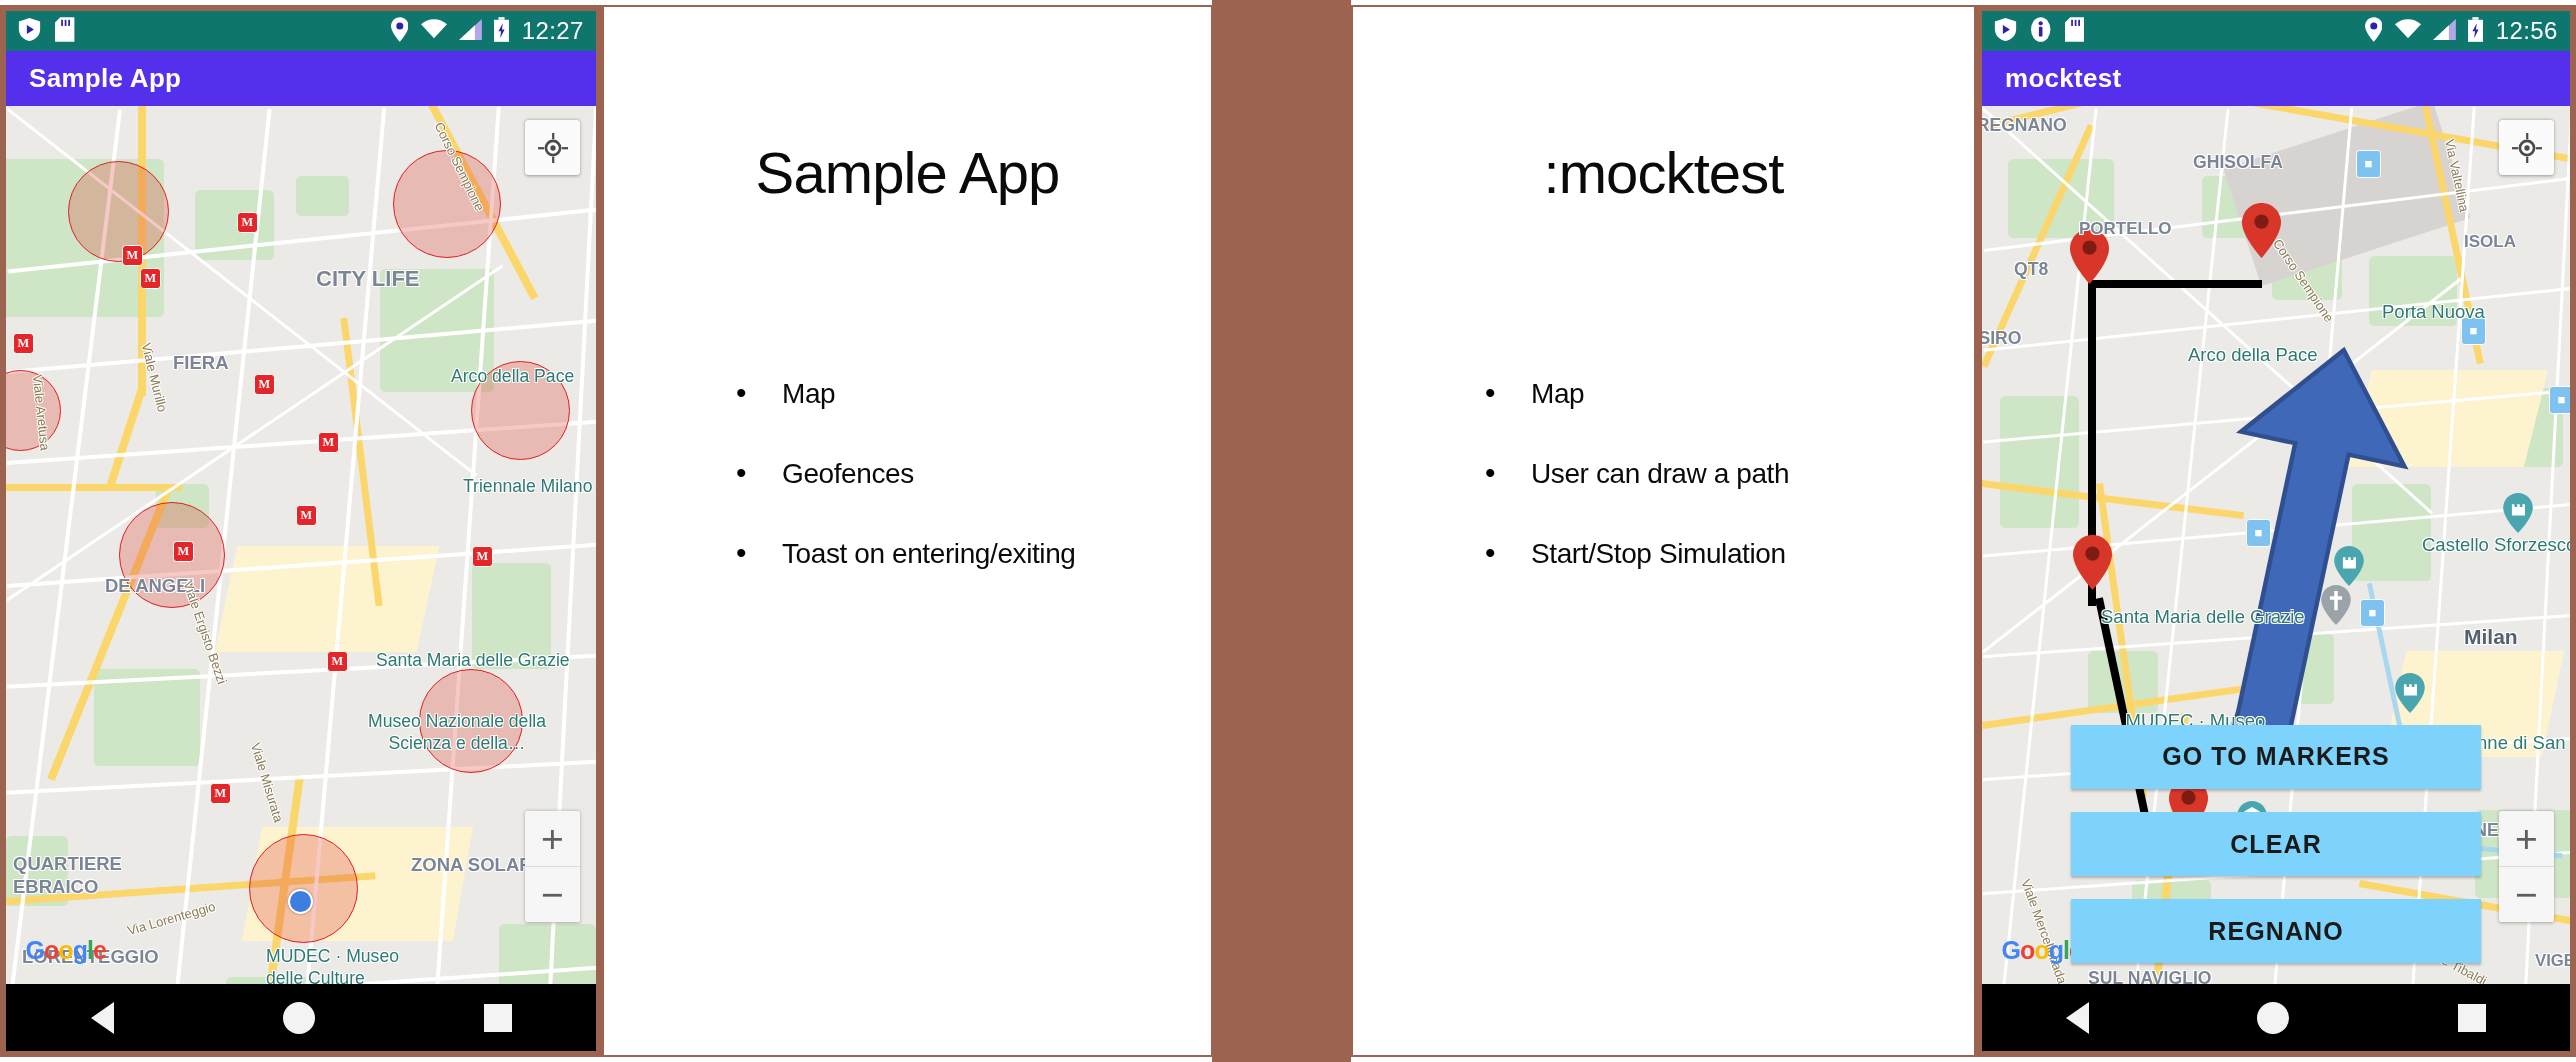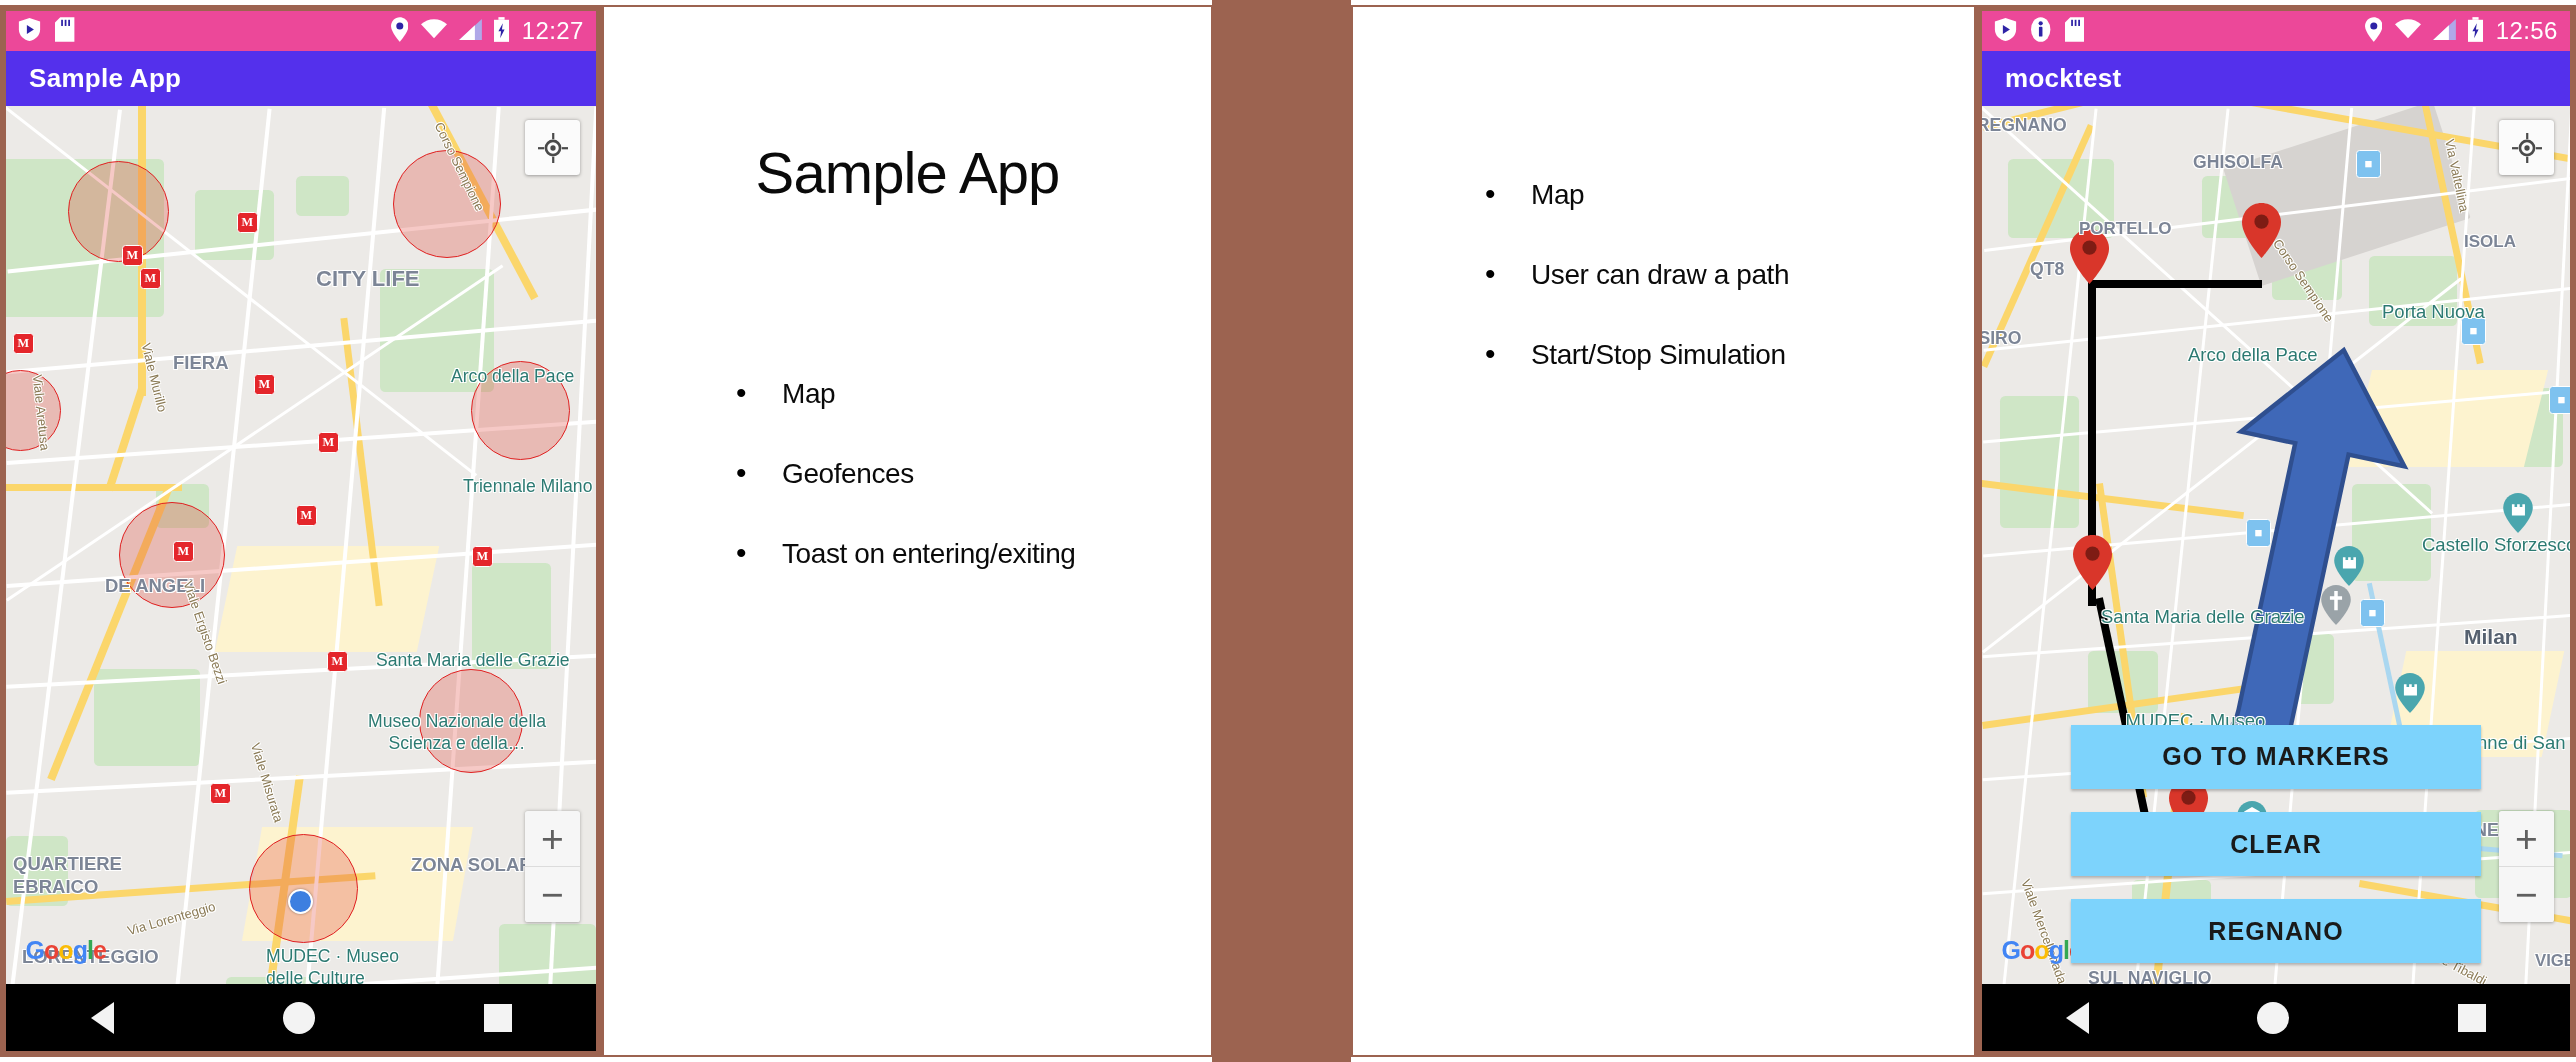--- a/index.html
+++ b/index.html
@@ -4,21 +4,21 @@
 <style>
   html,body{margin:0;padding:0;background:#fff;}
   body{width:2576px;height:1063px;font-family:"Liberation Sans",sans-serif;overflow:hidden;}
   .stage{position:relative;width:2576px;height:1063px;background:#ffffff;}
 
   
   .phone{position:absolute;top:5.3px;height:1052px;overflow:hidden;background:#fff;
          border:6.2px solid #9c6350;box-sizing:border-box;}
   .phone-inner{position:absolute;inset:0;overflow:hidden;}
 
-  .statusbar{position:absolute;left:0;right:0;top:0;height:40px;background:#ec4899;
+  .statusbar{position:absolute;left:0;right:0;top:0;height:40px;background:#0f766e;
              display:flex;align-items:center;padding:0 12.3px;box-sizing:border-box;color:#fff;gap:30px;}
   .sb-left{display:flex;align-items:center;gap:14px;}
   .sb-right{margin-left:auto;display:flex;align-items:center;gap:12.3px;}
   .sb-time{font-size:24px;font-weight:400;letter-spacing:0.4px;color:#fff;}
 
   .appbar{position:absolute;left:0;right:0;top:40px;height:55px;background:#5430ec;
           display:flex;align-items:center;padding-left:23px;box-sizing:border-box;}
   .appbar-title{color:#fff;font-size:26px;font-weight:bold;letter-spacing:0.3px;}
 
   .mapwrap{position:absolute;left:0;right:0;top:95px;bottom:67px;overflow:hidden;background:#e9e7e4;}
@@ -266,20 +266,21 @@
       <div class="bullet">
           <span class="dot">•</span>
           <span class="txt">Toast on entering/exiting</span>
         </div>
     </div>
   </div>
 
   <div style="position:absolute;left:1212px;top:0;width:139px;height:1063px;background:#9c6350;"></div>
 
   <div class="slide" style="left:1351px;width:625px;">
+    <div class="slide-title">:mocktest</div>
     <div class="bullets">
       <div class="bullet">
           <span class="dot">•</span>
           <span class="txt">Map</span>
         </div>
       <div class="bullet">
           <span class="dot">•</span>
           <span class="txt">User can draw a path</span>
         </div>
       <div class="bullet">
@@ -463,21 +464,21 @@
         <div class="bigarrow" style="left:163px;top:176px;width:299px;height:493px;">
           <svg viewBox="0 0 340 560" width="299" height="493">
             <path d="M330 510 L330 160 L395 160 L300 45 L205 160 L268 160 L268 470 C268 500 250 510 225 510 Z" transform="translate(-120,0) rotate(12 170 280)" fill="#3f68b8" stroke="#2f4f8f" stroke-width="5"></path>
           </svg>
         </div>
 
         <div class="maplbl" style="left:-5.3px;top:8.8px;font-size:17.6px;">REGNANO</div>
         <div class="maplbl" style="left:211px;top:46px;font-size:17.6px;">GHISOLFA</div>
         <div class="maplbl" style="left:97px;top:113px;font-size:17px;">PORTELLO</div>
         <div class="maplbl" style="left:482px;top:126px;font-size:17px;">ISOLA</div>
-        <div class="maplbl" style="left:48px;top:153px;font-size:17.6px;">QT8</div>
+        <div class="maplbl" style="left:32px;top:153px;font-size:17.6px;">QT8</div>
         <div class="maplbl" style="left:-3.5px;top:222px;font-size:17.6px;">SIRO</div>
         <div class="maplbl poi" style="left:400px;top:195px;font-size:18.5px;">Porta Nuova</div>
         <div class="maplbl street" style="left:273px;top:167px;transform:rotate(56deg);">Corso Sempione</div>
         <div class="maplbl street" style="left:438px;top:62px;transform:rotate(78deg);">Via Valtellina</div>
         <div class="maplbl poi" style="left:206px;top:238px;font-size:18.5px;">Arco della Pace</div>
         <div class="maplbl poi" style="left:440px;top:428px;font-size:18.5px;">Castello Sforzesco</div>
         <div class="maplbl poi" style="left:119px;top:500px;font-size:18.5px;">Santa Maria delle Grazie</div>
         <div class="maplbl" style="left:482px;top:519px;font-size:21px;color:#55606f;">Milan</div>
         <div class="maplbl poi" style="left:143px;top:603px;font-size:18.5px;width:141px;white-space:normal;line-height:1.25;text-align:center;">MUDEC · Museo delle Cul…</div>
         <div class="maplbl poi" style="left:457px;top:626px;font-size:18.5px;">Colonne di San Lo…</div>

